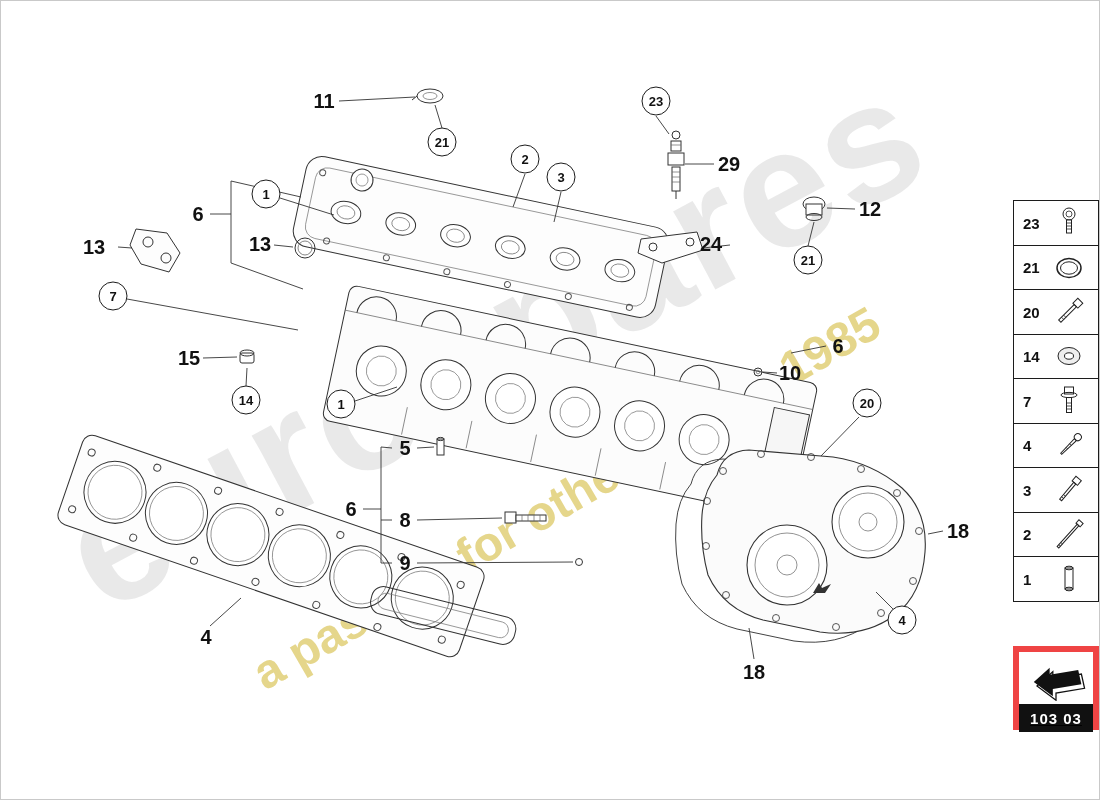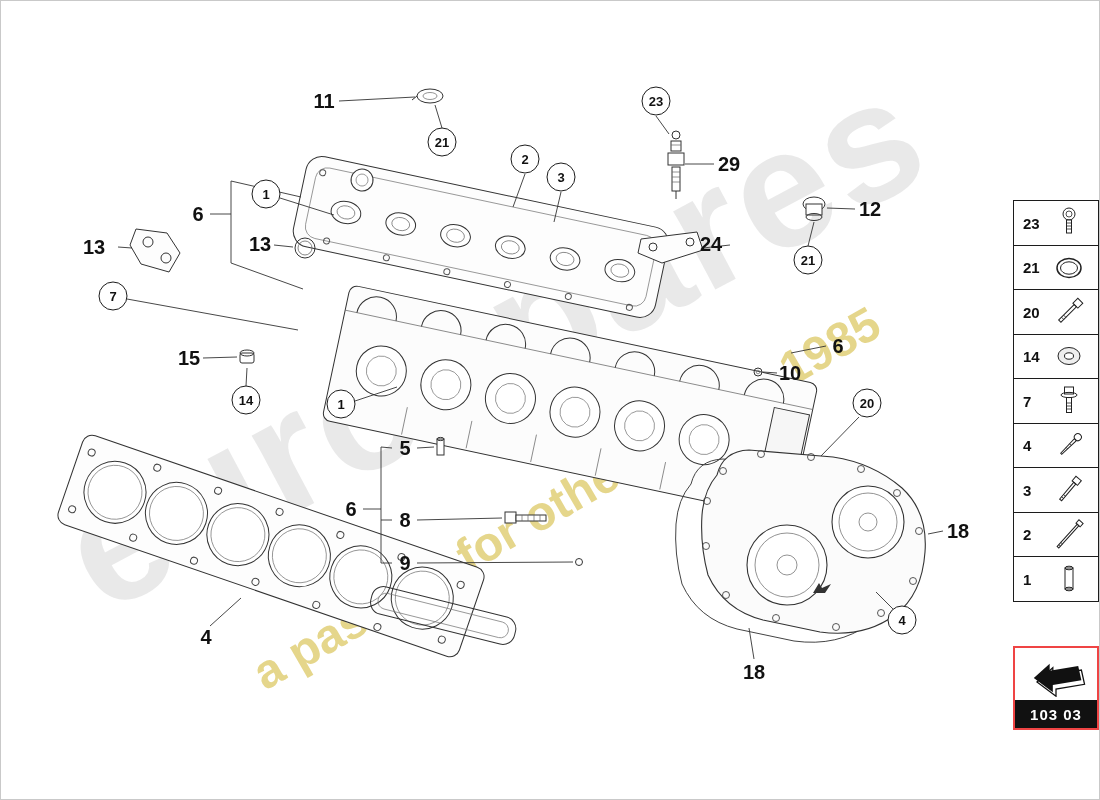--- a/index.html
+++ b/index.html
@@ -9,21 +9,21 @@
   .wm-tagline{left:242px;top:652px;font-size:48px;font-weight:700;color:rgba(203,174,24,0.5);transform:rotate(-30deg);}
   .art{position:absolute;left:0;top:0;}
   .co{position:absolute;transform:translate(-50%,-50%);display:flex;align-items:center;justify-content:center;color:#111;cursor:pointer;}
   .co.plain{font-size:20px;font-weight:700;}
   .co.circ{width:27px;height:27px;border:1.5px solid #1c1c1c;border-radius:50%;background:#fff;font-size:13px;font-weight:700;}
   .sidebar{position:absolute;left:1012px;top:199px;width:86px;}
   .side-row{height:44px;border:1.5px solid #1c1c1c;margin-top:-1.5px;display:flex;align-items:center;background:#fff;box-sizing:content-box;cursor:pointer;}
   .side-row:first-child{margin-top:0;}
   .side-num{width:26px;padding-left:9px;font-size:15px;font-weight:700;color:#111;}
   .side-icon{width:40px;height:40px;}
-  .code-box{position:absolute;left:1012px;top:645px;width:86px;height:84px;border:2px solid #ef4444;box-sizing:border-box;background:#fff;}
+  .code-box{position:absolute;left:1012px;top:645px;width:86px;height:84px;border:6px solid #ef4444;box-sizing:border-box;background:#fff;text-decoration:underline;}
   .arrow-area{height:52px;display:flex;align-items:center;justify-content:center;}
   .code-bar{height:28px;background:#111;color:#fff;display:flex;align-items:center;justify-content:center;font-size:15px;font-weight:700;letter-spacing:1px;}
 </style>
 </head>
 <body>
 
 <div class="canvas">
 
   <div class="watermark wm-brand">eurospares</div>
   <div class="watermark wm-tagline">a passion for others since 1985</div>

